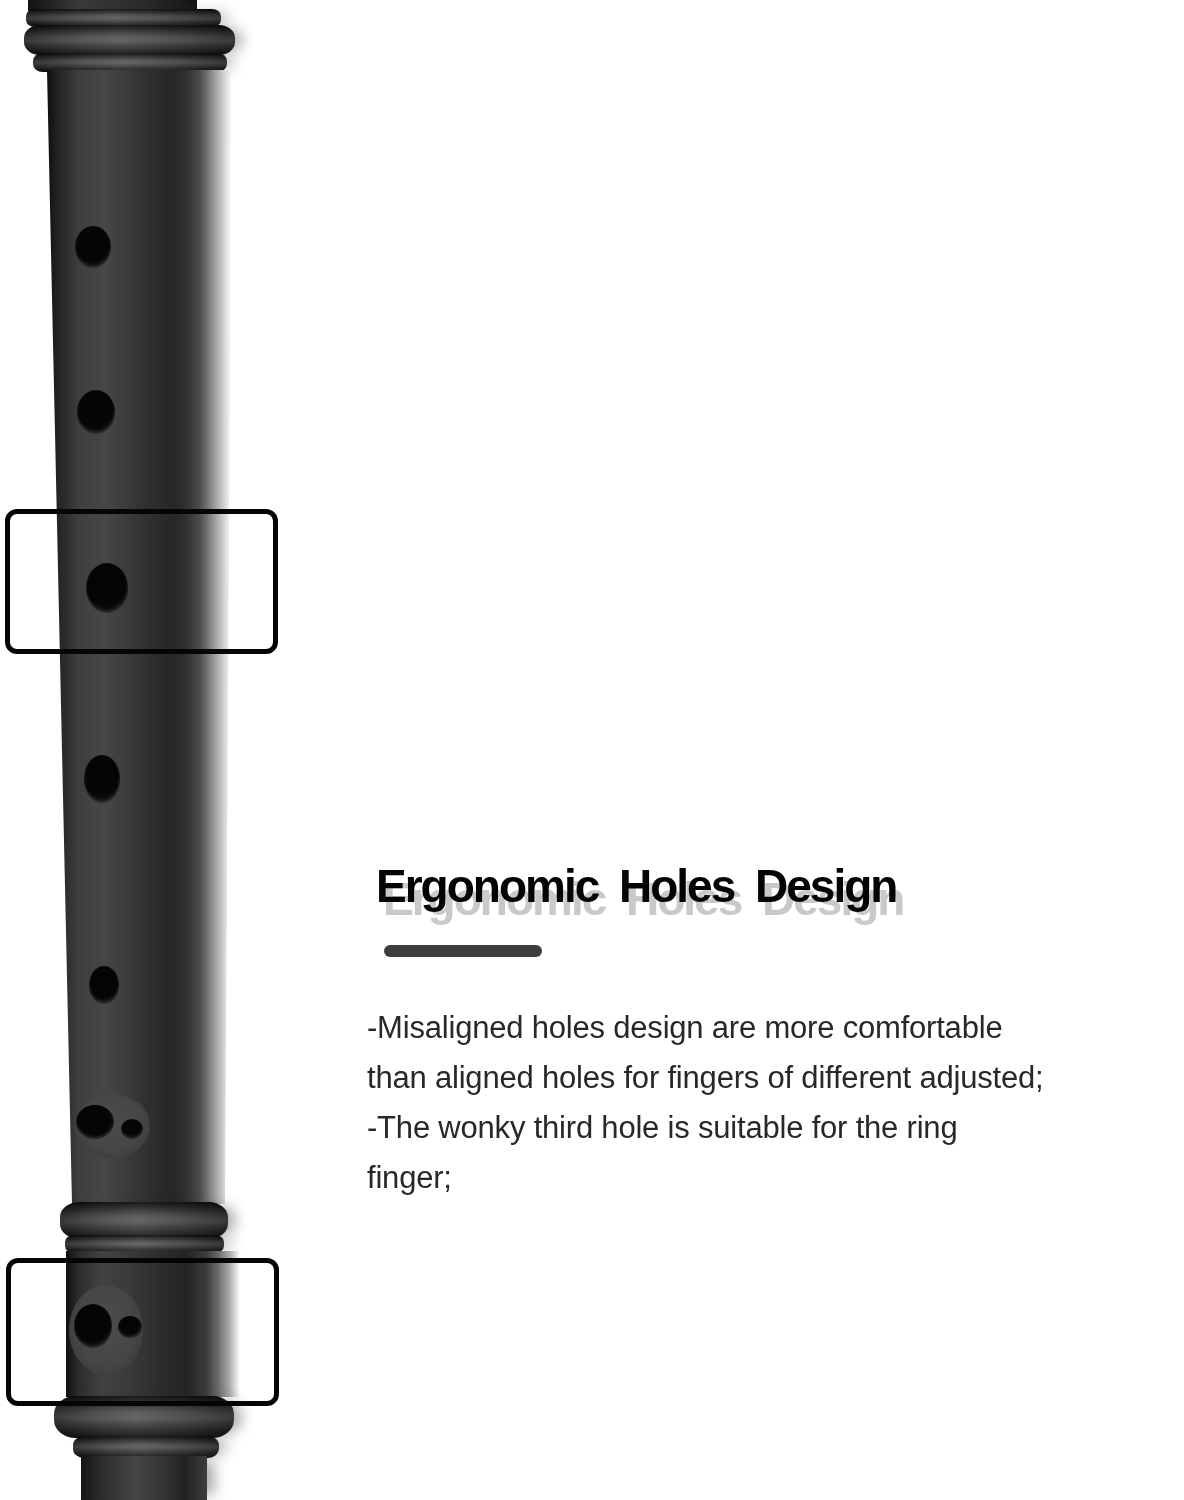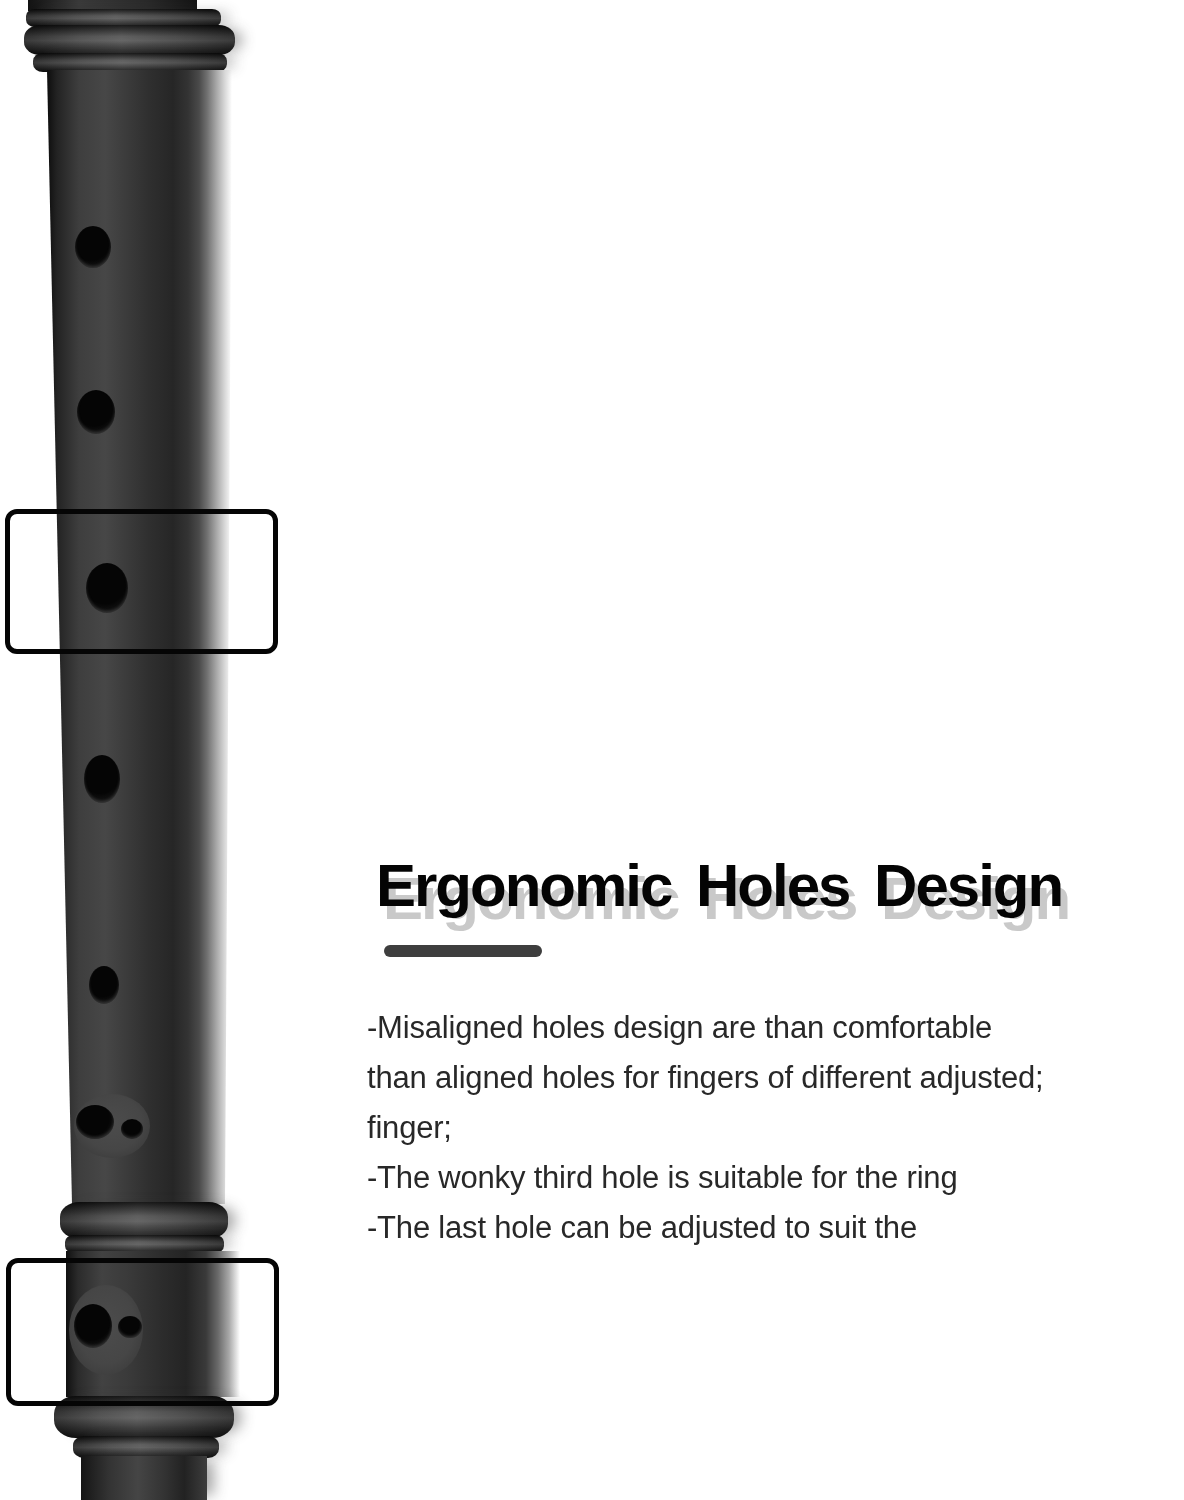--- a/index.html
+++ b/index.html
@@ -58,21 +58,21 @@
   }
   
   .box-layer{position:absolute;inset:0;}
   .hbox{
     position:absolute;border:5px solid var(--annotation-box,#050505);
     border-radius:12px;background:transparent;
   }
   
   .title{
     position:absolute;left:376px;top:853px;
-    font-size:60px;font-weight:bold;line-height:66px;
+    font-size:46px;font-weight:bold;line-height:66px;
     color:var(--title-text,#040404);
     letter-spacing:-2px;word-spacing:10px;white-space:nowrap;
     text-shadow:7px 13px 0 var(--title-shadow,#c9c9c9);
   }
   .underline{
     position:absolute;left:384px;top:945px;width:158px;height:12px;
     border-radius:7px;background:var(--divider,#3e3e3e);
   }
   .desc{
     position:absolute;left:367px;top:1003px;width:812px;
@@ -114,20 +114,19 @@
   </div>
 
   <div class="box-layer">
       <div class="hbox" style="left: 5px; top: 509px; width: 263px; height: 135px;"></div>
       <div class="hbox" style="left: 6px; top: 1258px; width: 263px; height: 138px;"></div>
     </div>
 
   <div class="title">Ergonomic Holes Design</div>
   <div class="underline"></div>
   <div class="desc">
-    <div class="desc-line">-Misaligned holes design are than comfortable</div>
+    <div class="desc-line">-Misaligned holes design are more comfortable</div>
     <div class="desc-line">than aligned holes for fingers of different adjusted;</div>
+    <div class="desc-line">-The wonky third hole is suitable for the ring</div>
     <div class="desc-line">finger;</div>
-    <div class="desc-line">-The wonky third hole is suitable for the ring</div>
-    <div class="desc-line">-The last hole can be adjusted to suit the</div>
   </div>
 
 </div>
 
 </body></html>

